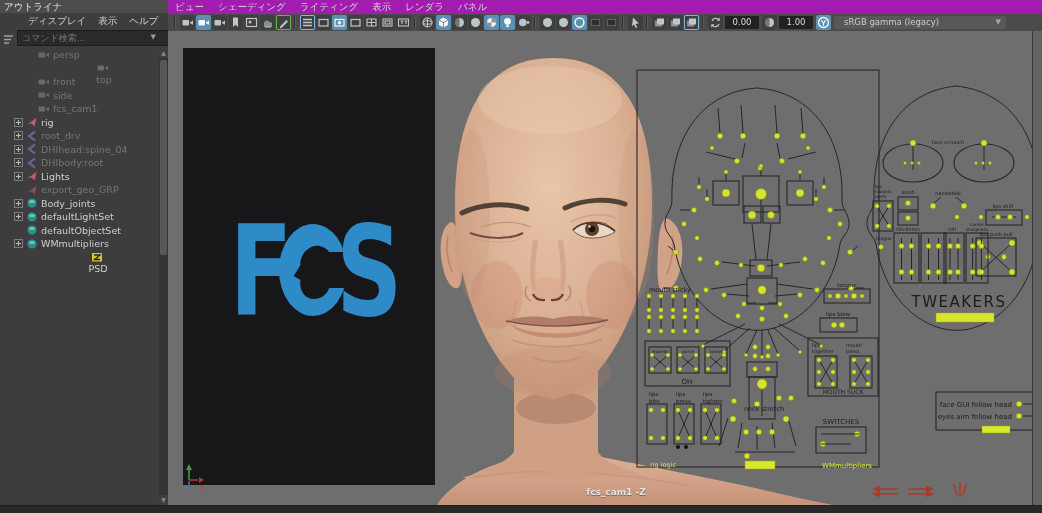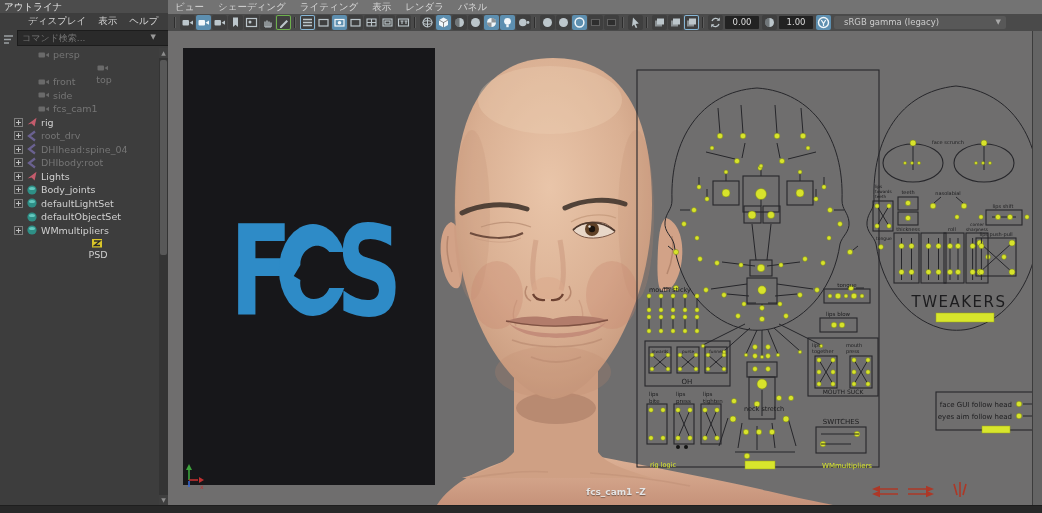--- a/index.html
+++ b/index.html
@@ -19,21 +19,21 @@
   .olrow.gray{color:#757575;}
   .olrow .exp{width:9px;height:9px;border:1px solid #7d7d7d;box-sizing:border-box;margin-right:3px;position:relative;flex:none;}
   .olrow .exp:before{content:"";position:absolute;left:1px;right:1px;top:3px;height:1px;background:#c0c0c0;}
   .olrow .exp:after{content:"";position:absolute;top:1px;bottom:1px;left:3px;width:1px;background:#c0c0c0;}
   .olrow .oico{width:12px;height:12px;margin-right:3px;flex:none;}
   .olrow.gray .oico{opacity:.55;}
   #ol-scroll{position:absolute;right:0;top:48px;width:9px;height:457px;background:#343434;}
   #ol-scroll .arr{position:absolute;left:0;width:9px;height:10px;background:#3f3f3f;color:#8d8d8d;font-size:6px;text-align:center;line-height:10px;}
   #ol-scroll .thumb{position:absolute;left:1px;top:12px;width:7px;height:195px;background:#585858;border-radius:2px;}
   
-  #vp-menubar{position:absolute;left:168px;top:0;width:874px;height:14px;background:#737373;color:#d6d6d6;font-size:9.5px;line-height:14px;}
+  #vp-menubar{position:absolute;left:168px;top:0;width:874px;height:14px;background:#a21caf;color:#d6d6d6;font-size:9.5px;line-height:14px;}
   #vp-menubar span{padding:0 7px;cursor:default;}
   #vp-toolbar{position:absolute;left:168px;top:14px;width:874px;height:17px;background:#4a4a4a;display:flex;align-items:center;padding-left:3px;box-sizing:border-box;}
   .tbi{width:15px;height:15px;background:#3f3f3f;border-radius:2px;margin:0 .5px;color:#bcc6cb;flex:none;display:flex;align-items:center;justify-content:center;}
   .tbi svg{display:block;}
   .tbi.sel{background:#5d8fb0;color:#f2f7fa;}
   .tbi.frame-g{box-shadow:inset 0 0 0 1px #6db04c;}
   .tbi.frame-b{box-shadow:inset 0 0 0 1px #86b6d6;}
   .tb-sep{width:1px;height:11px;background:#2e2e2e;border-right:1px solid #5d5d5d;margin:0 3px;flex:none;}
   .tb-field{width:34px;height:13px;background:#222;color:#dcdcdc;font-size:8.5px;line-height:13px;text-align:center;margin:0 2px;border-radius:1px;flex:none;}
   .tb-select{width:172px;height:13px;background:#585858;color:#cccccc;font-size:8.5px;line-height:13px;border-radius:2px;margin-left:3px;position:relative;padding-left:10px;box-sizing:border-box;flex:none;}
@@ -139,20 +139,26 @@
               <path d="M9 1.5 3 6l6 4.5" stroke="#8f7fd4" stroke-width="2.2" fill="none"></path>
             </svg></span>
           <span>DHIbody:root</span>
         </div>
         <div class="olrow" style="padding-left: 3px;">
           <span class="exp"></span>
           <span class="oico"><svg width="12" height="12" viewBox="0 0 12 12">
               <path d="M1.5 8.5 L10.5 1.8 L8.6 10.4 L5.6 7.4 Z" fill="#c45c6c"></path>
             </svg></span>
           <span>Lights</span>
+        </div>
+        <div class="olrow gray" style="padding-left: 15px;">
+          <span class="oico"><svg width="12" height="12" viewBox="0 0 12 12">
+              <path d="M1.5 8.5 L10.5 1.8 L8.6 10.4 L5.6 7.4 Z" fill="#c45c6c"></path>
+            </svg></span>
+          <span>export_geo_GRP</span>
         </div>
         <div class="olrow" style="padding-left: 3px;">
           <span class="exp"></span>
           <span class="oico"><svg width="12" height="12" viewBox="0 0 12 12">
               <circle cx="6" cy="6" r="4.6" fill="#2e8f86"></circle>
               <ellipse cx="6" cy="4.6" rx="3" ry="1.5" fill="#63c7bd"></ellipse>
             </svg></span>
           <span>Body_joints</span>
         </div>
         <div class="olrow" style="padding-left: 3px;">

